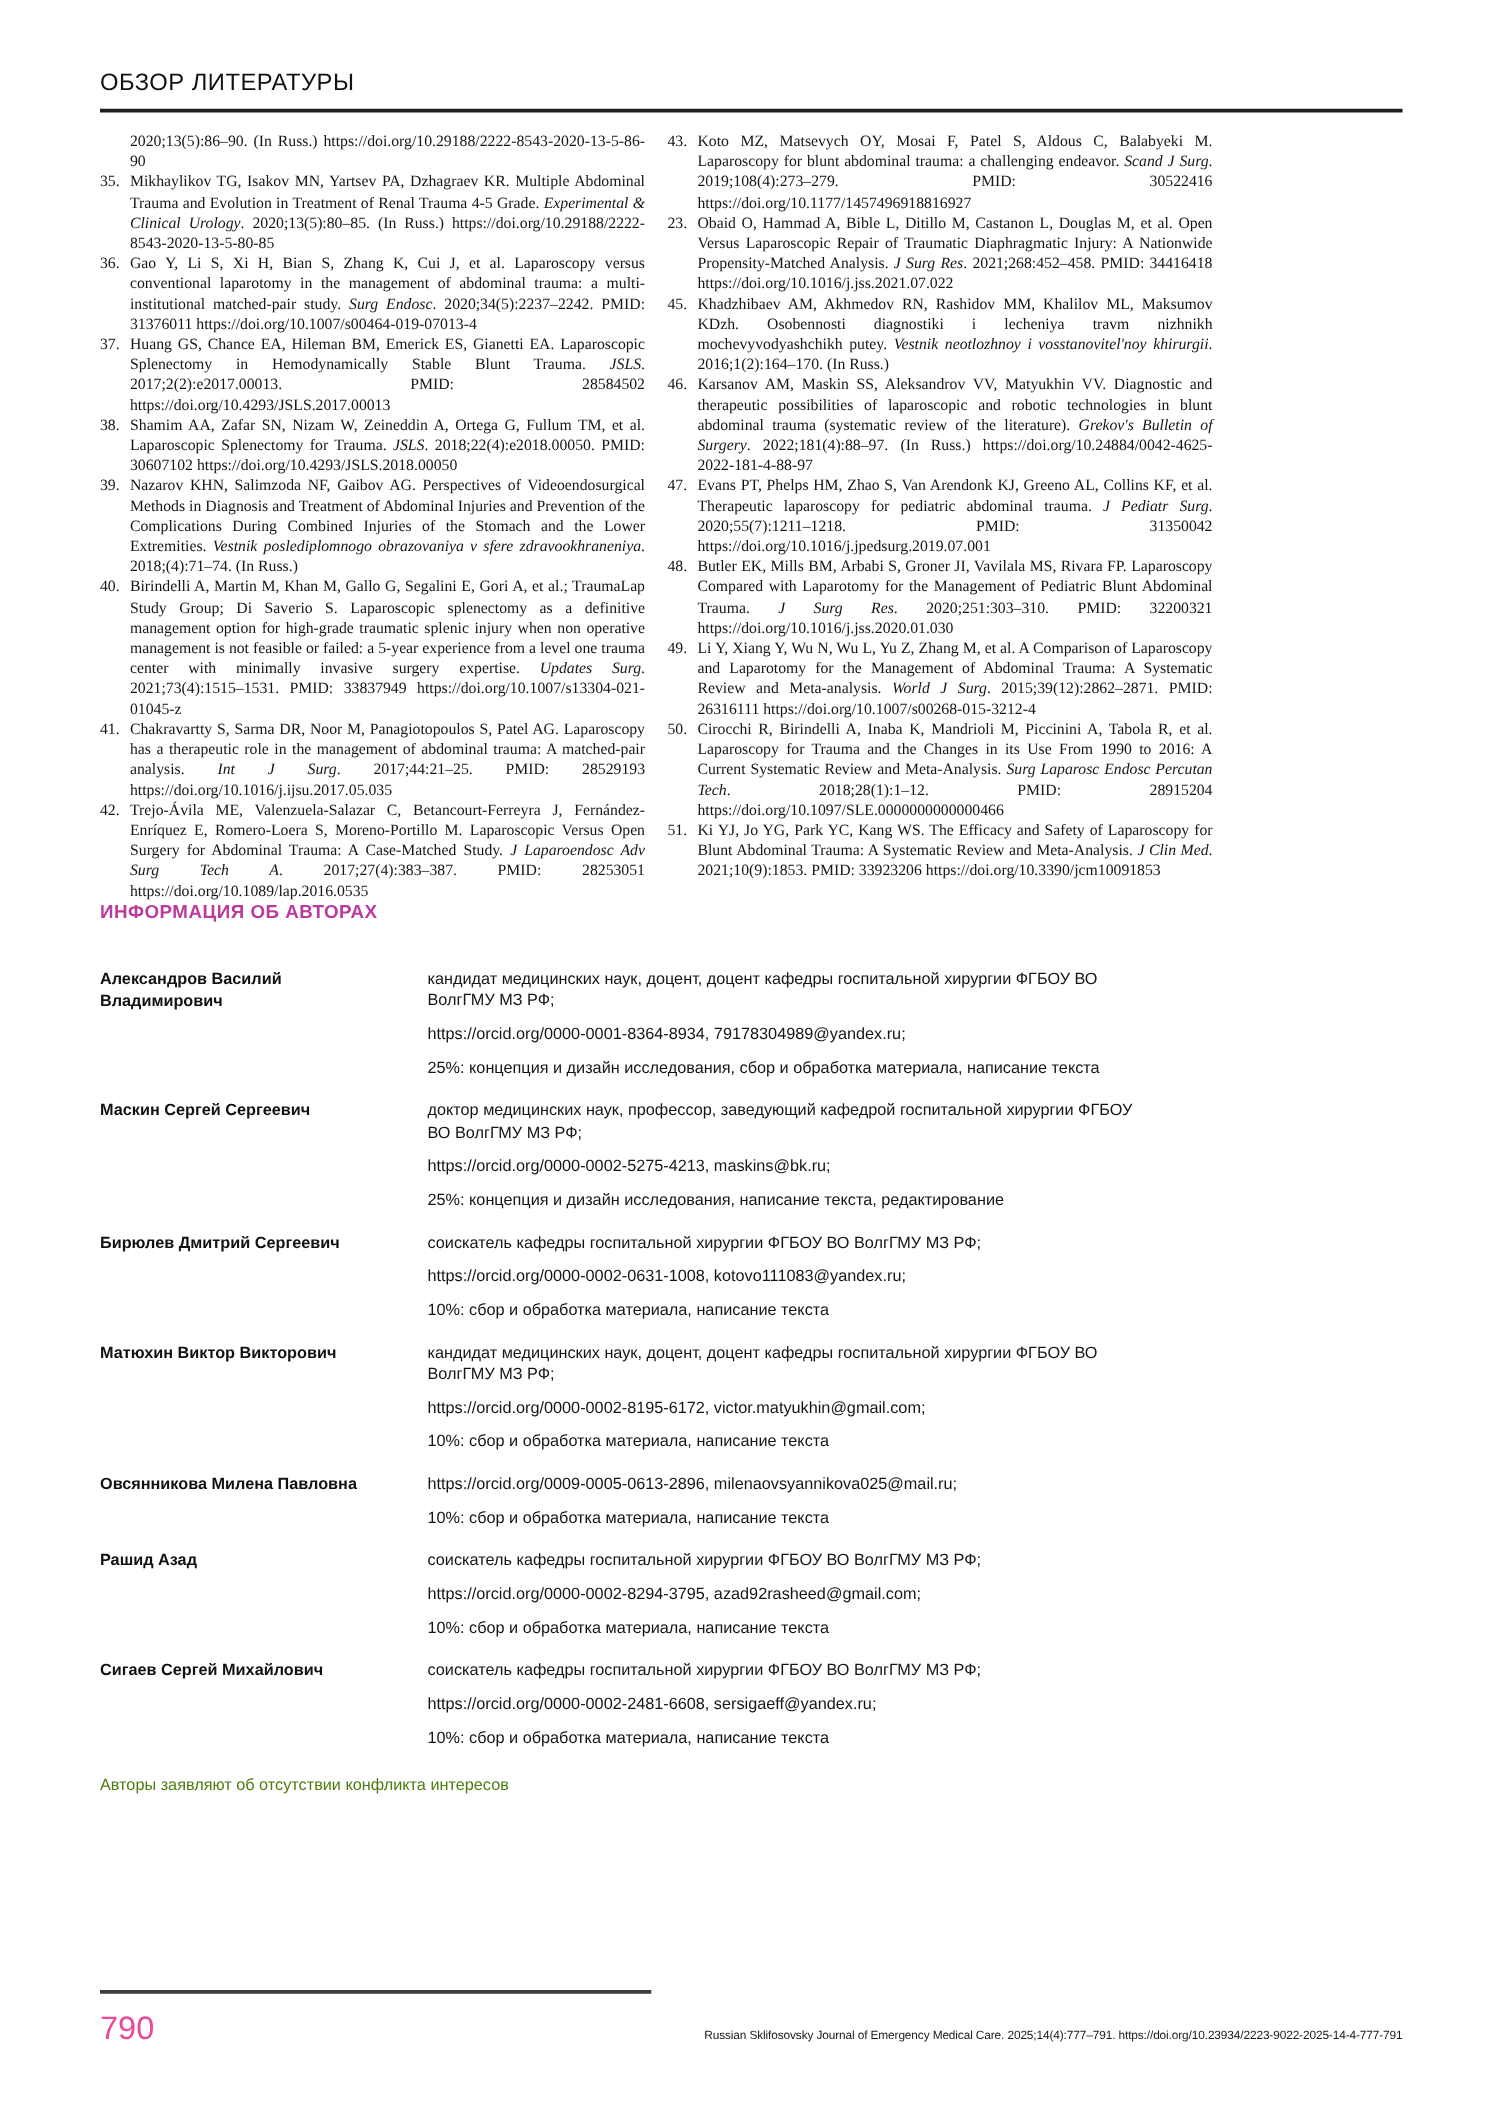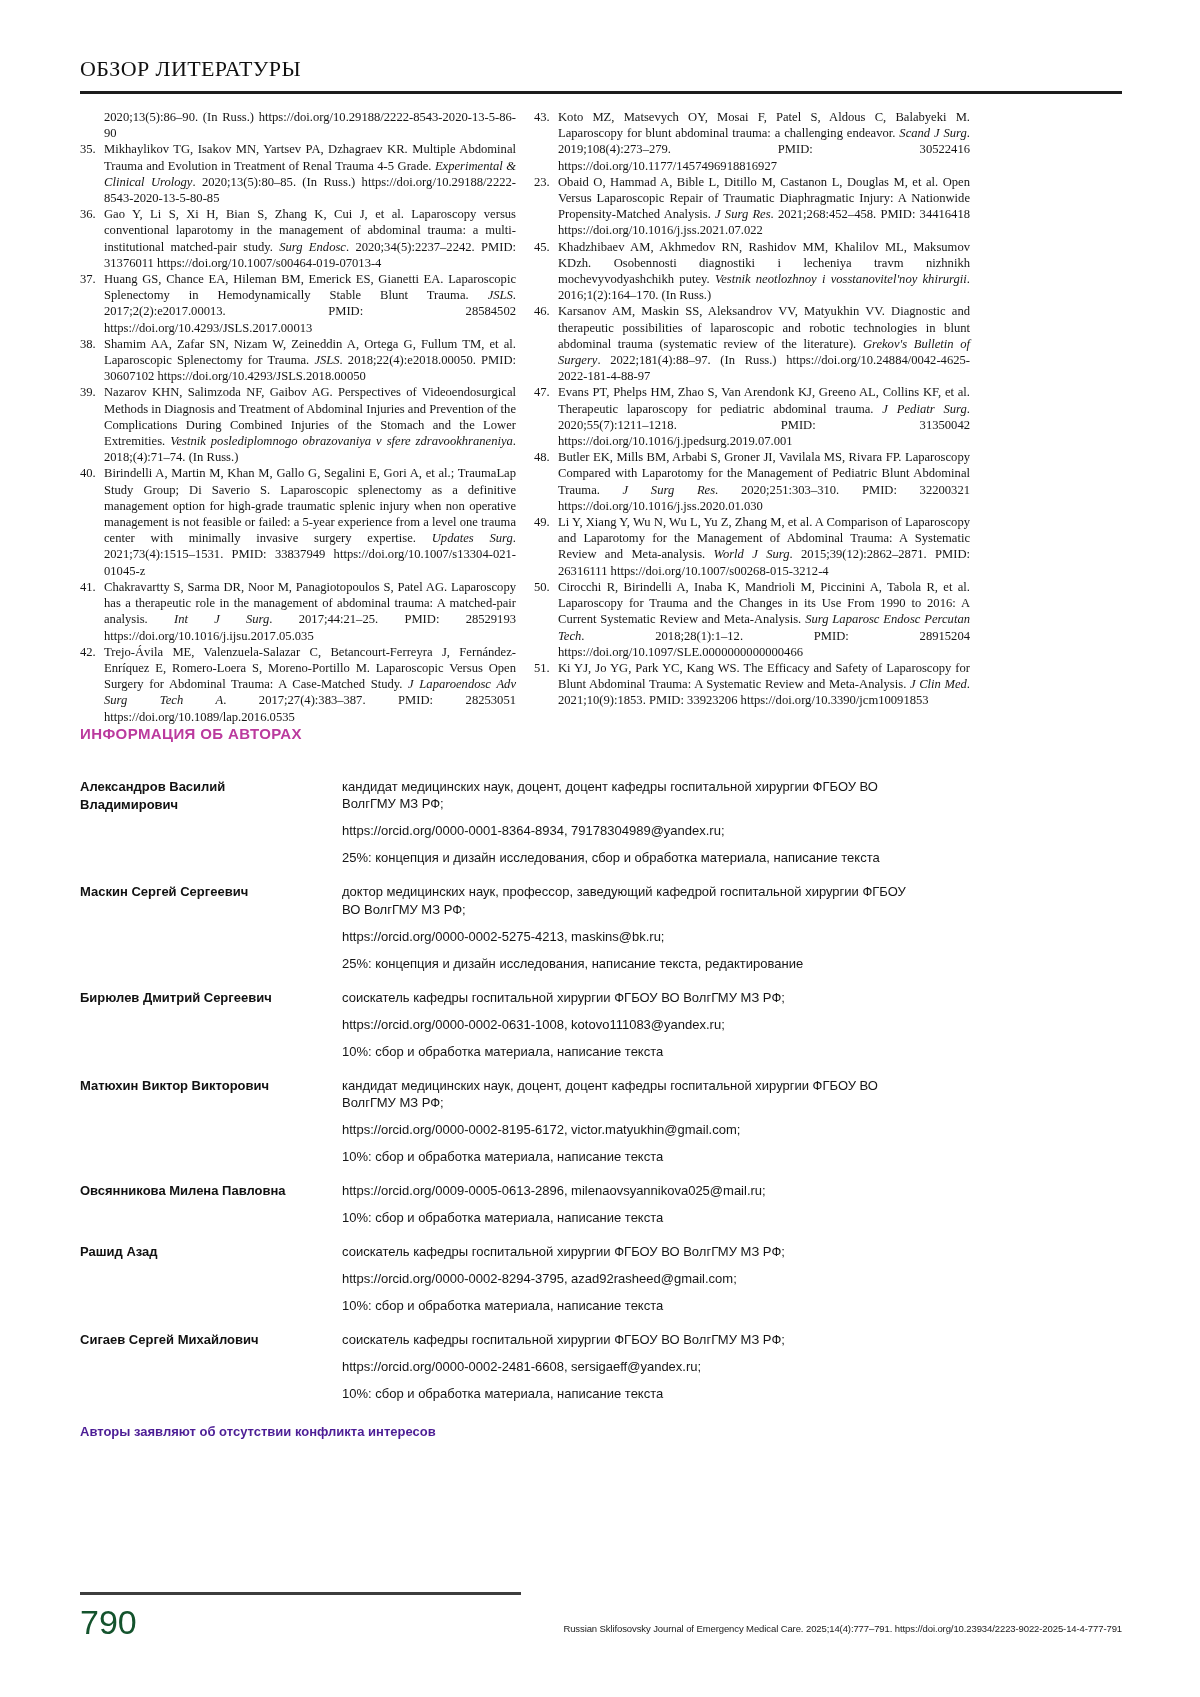--- a/index.html
+++ b/index.html
@@ -9,26 +9,25 @@
     margin:0 auto;
     background:#ffffff;
     box-sizing:border-box;
     padding:56px 78px 0 80px;
     overflow:hidden;
     color:#1b1b1b;
     font-family:"Liberation Sans", sans-serif;
   }
   
   .running-head{
-    font-size:22px;
+    font-size:19px;
     letter-spacing:.4px;
     color:#111;
     padding-bottom:9px;
     border-bottom:3px solid #1d1d1d;
-    font-family:Liberation Serif, serif;
   }
   
   .refs{
     margin-top:15px;
     display:flex;
     gap:18px;
     width:902px;
     font-family:"Liberation Serif", serif;
     font-size:12.6px;
     line-height:16.2px;
@@ -71,45 +70,45 @@
   .author-details p{
     margin:0 0 9.5px 0;
     font-size:13px;
     line-height:17.5px;
     max-width:580px;
     color:#151515;
   }
   .conflict-note{
     margin-top:12px;
     font-size:13px;
-    font-weight:bold;
-    color:#4c1d95;
+    font-weight:normal;
+    color:#4d7c0f;
   }
   
   .footer{
     position:absolute;
     left:80px;
     right:78px;
     top:1592px;
   }
   .footer-rule{
     width:441px;
     height:0;
     border-top:3px solid #3d3d3d;
   }
   .footer-row{
     margin-top:14px;
     display:flex;
     justify-content:space-between;
     align-items:flex-end;
   }
   .page-number{
-    font-size:34px;
+    font-size:26px;
     line-height:26px;
-    color:#14532d;
+    color:#ec4899;
   }
   .footer-cite{
     font-size:9.5px;
     line-height:12px;
     color:#1a1a1a;
     letter-spacing:-0.1px;
   }
 </style>
 </head>
 <body>

